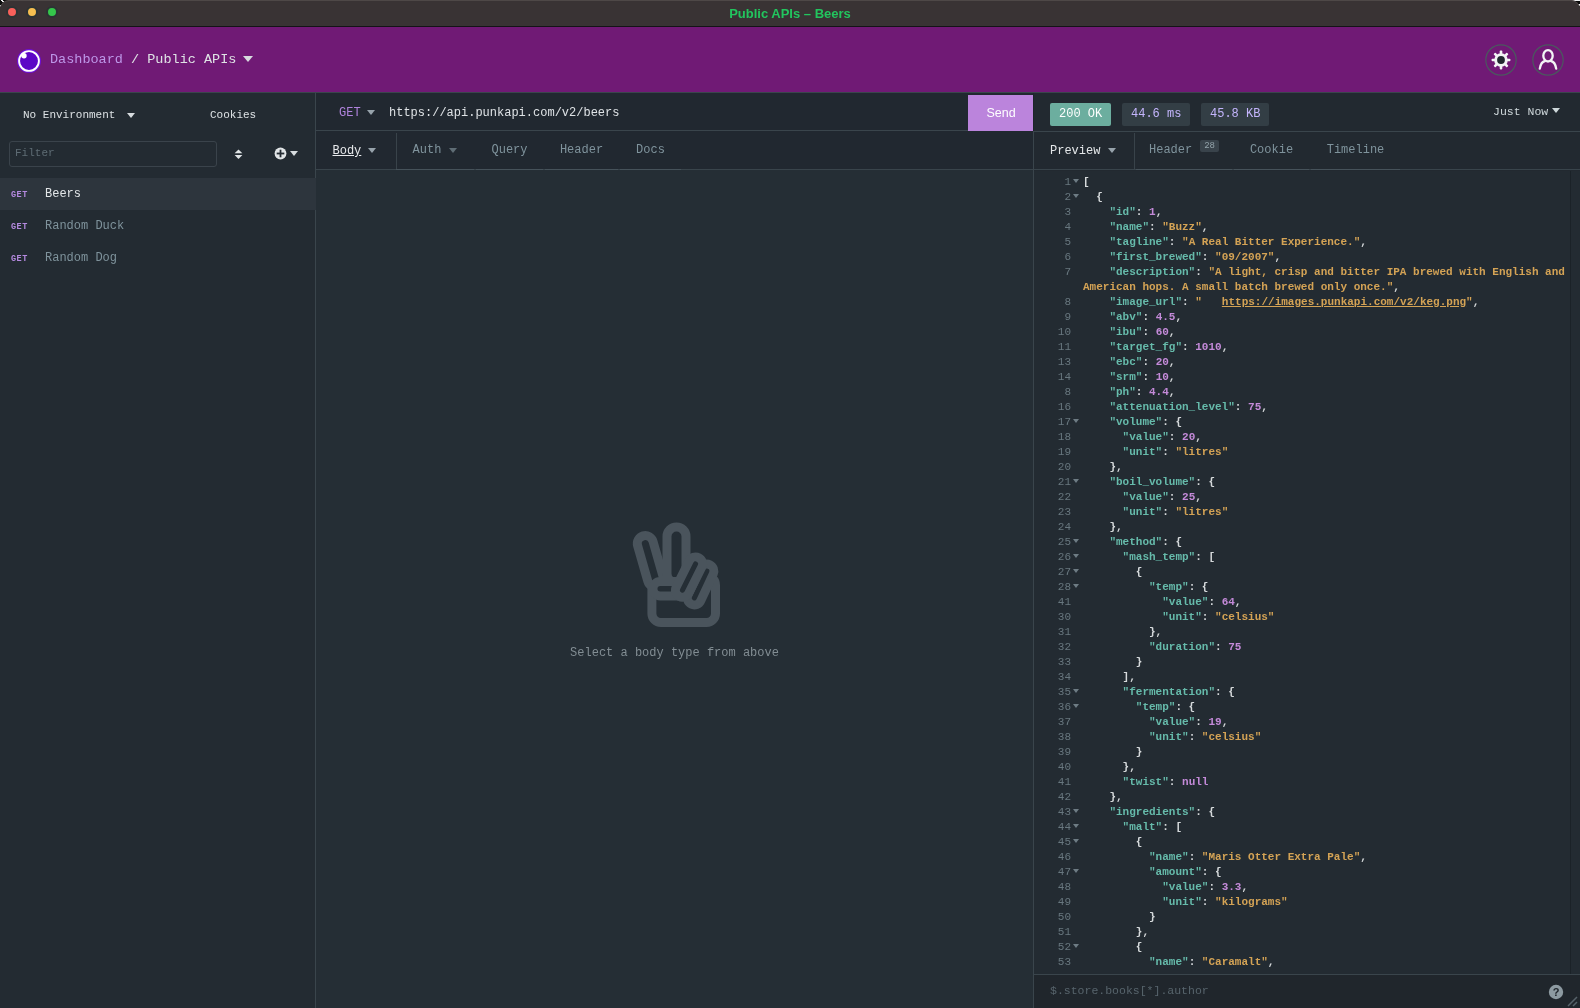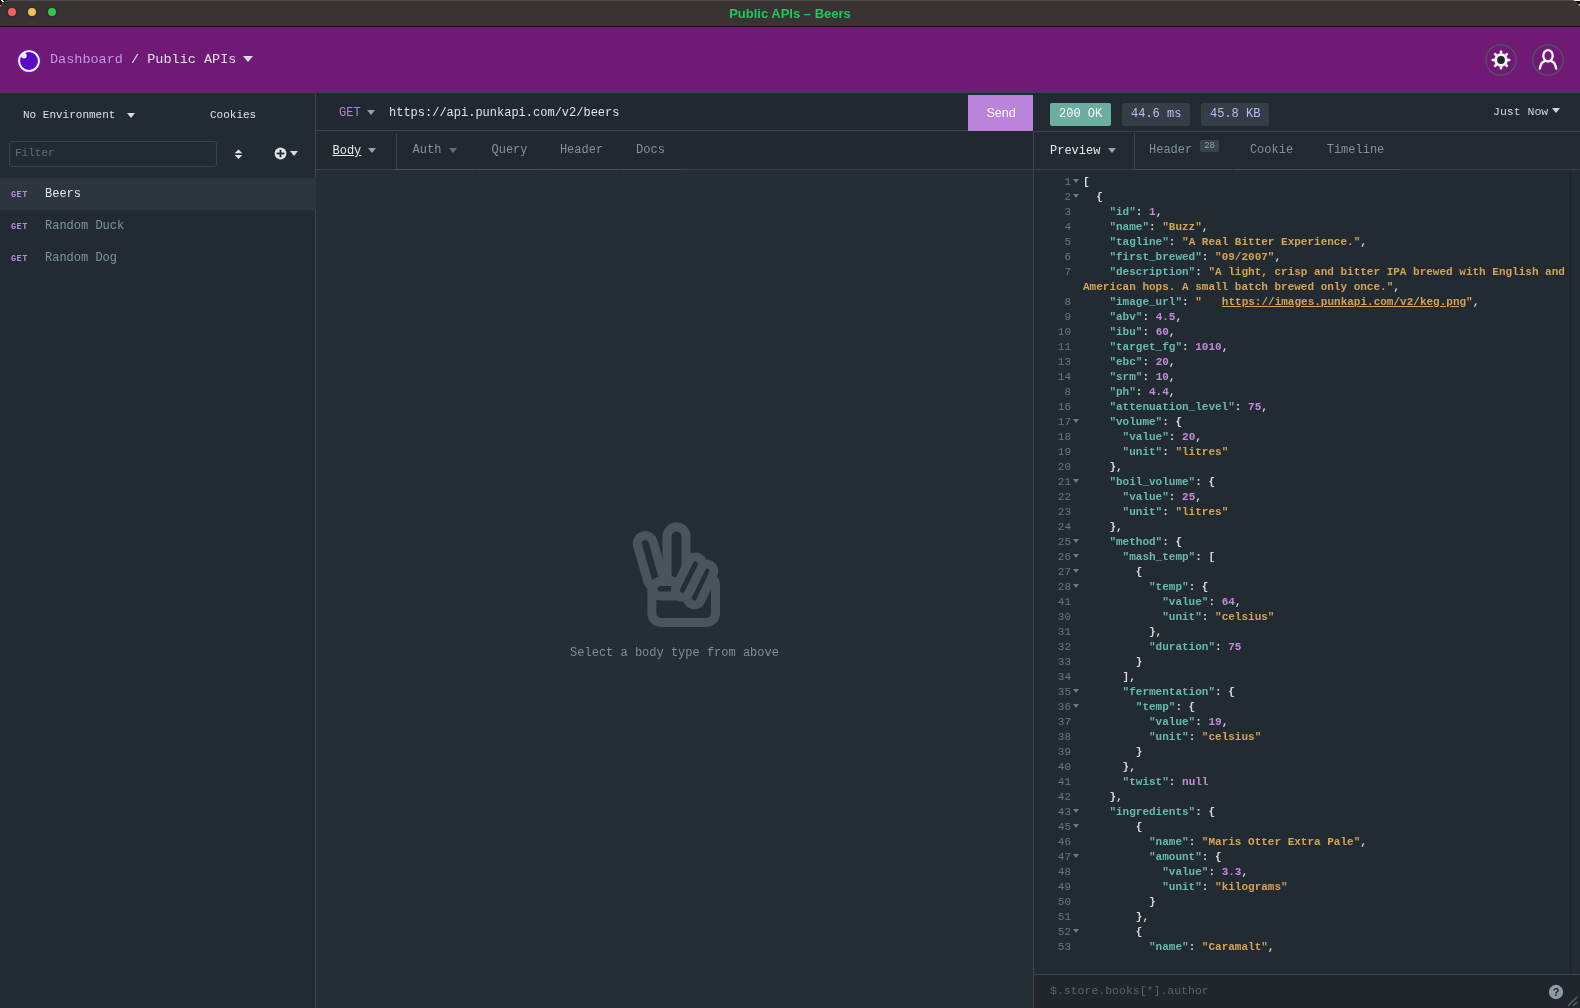--- a/index.html
+++ b/index.html
@@ -214,20 +214,21 @@
 <div class="cl"><span class="g">34</span><span class="f"></span><pre>      ],</pre></div>
 <div class="cl"><span class="g">35</span><span class="f"><i class="fold"></i></span><pre>      <span class="k">"fermentation"</span>: {</pre></div>
 <div class="cl"><span class="g">36</span><span class="f"><i class="fold"></i></span><pre>        <span class="k">"temp"</span>: {</pre></div>
 <div class="cl"><span class="g">37</span><span class="f"></span><pre>          <span class="k">"value"</span>: <span class="n">19</span>,</pre></div>
 <div class="cl"><span class="g">38</span><span class="f"></span><pre>          <span class="k">"unit"</span>: <span class="s">"celsius"</span></pre></div>
 <div class="cl"><span class="g">39</span><span class="f"></span><pre>        }</pre></div>
 <div class="cl"><span class="g">40</span><span class="f"></span><pre>      },</pre></div>
 <div class="cl"><span class="g">41</span><span class="f"></span><pre>      <span class="k">"twist"</span>: <span class="n">null</span></pre></div>
 <div class="cl"><span class="g">42</span><span class="f"></span><pre>    },</pre></div>
 <div class="cl"><span class="g">43</span><span class="f"><i class="fold"></i></span><pre>    <span class="k">"ingredients"</span>: {</pre></div>
+<div class="cl"><span class="g">44</span><span class="f"><i class="fold"></i></span><pre>      <span class="k">"malt"</span>: [</pre></div>
 <div class="cl"><span class="g">45</span><span class="f"><i class="fold"></i></span><pre>        {</pre></div>
 <div class="cl"><span class="g">46</span><span class="f"></span><pre>          <span class="k">"name"</span>: <span class="s">"Maris Otter Extra Pale"</span>,</pre></div>
 <div class="cl"><span class="g">47</span><span class="f"><i class="fold"></i></span><pre>          <span class="k">"amount"</span>: {</pre></div>
 <div class="cl"><span class="g">48</span><span class="f"></span><pre>            <span class="k">"value"</span>: <span class="n">3.3</span>,</pre></div>
 <div class="cl"><span class="g">49</span><span class="f"></span><pre>            <span class="k">"unit"</span>: <span class="s">"kilograms"</span></pre></div>
 <div class="cl"><span class="g">50</span><span class="f"></span><pre>          }</pre></div>
 <div class="cl"><span class="g">51</span><span class="f"></span><pre>        },</pre></div>
 <div class="cl"><span class="g">52</span><span class="f"><i class="fold"></i></span><pre>        {</pre></div>
 <div class="cl"><span class="g">53</span><span class="f"></span><pre>          <span class="k">"name"</span>: <span class="s">"Caramalt"</span>,</pre></div>
   </div>

